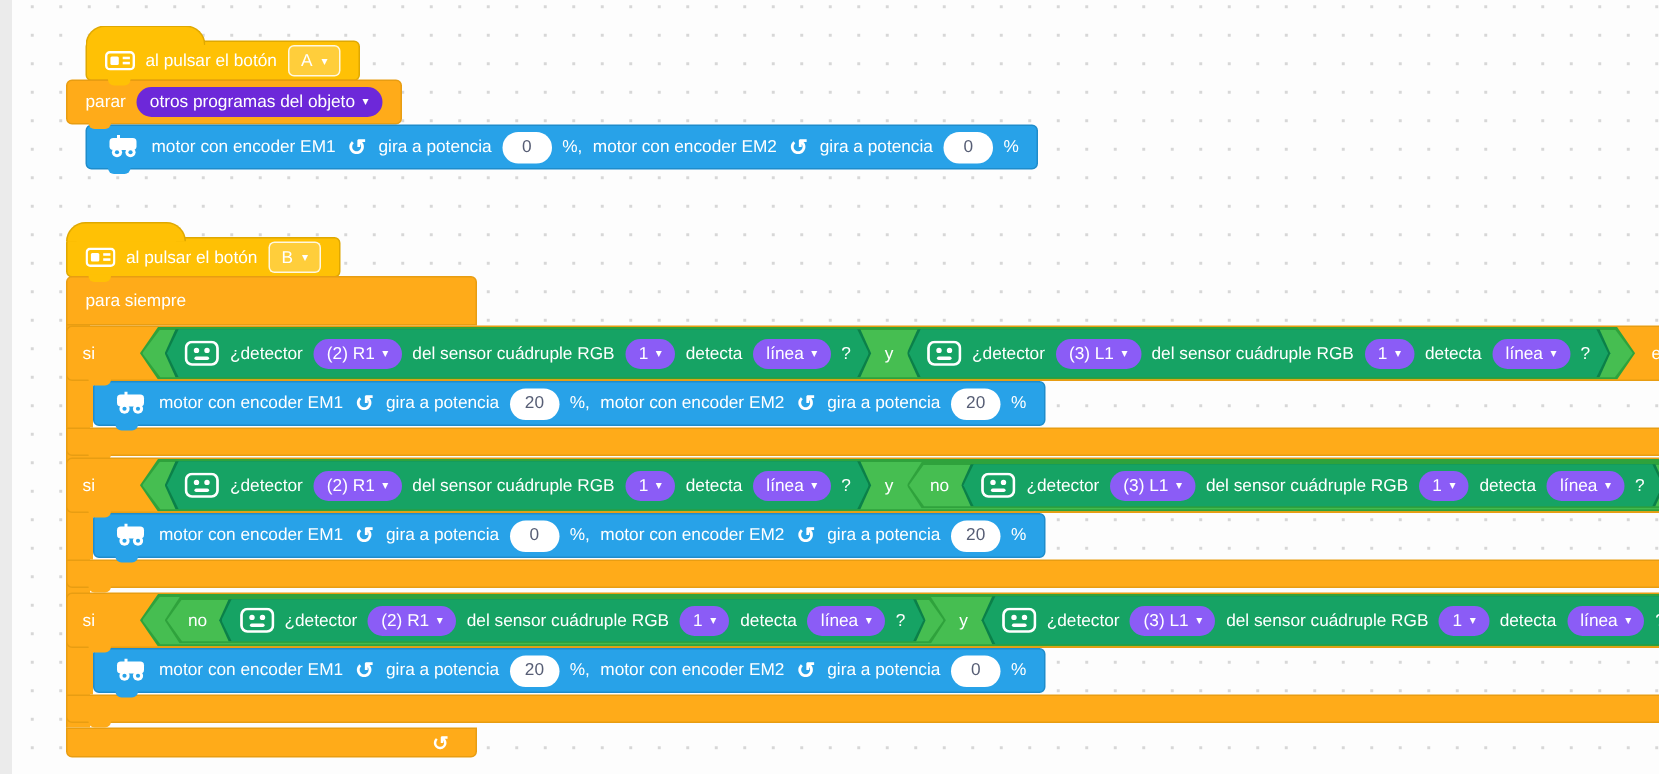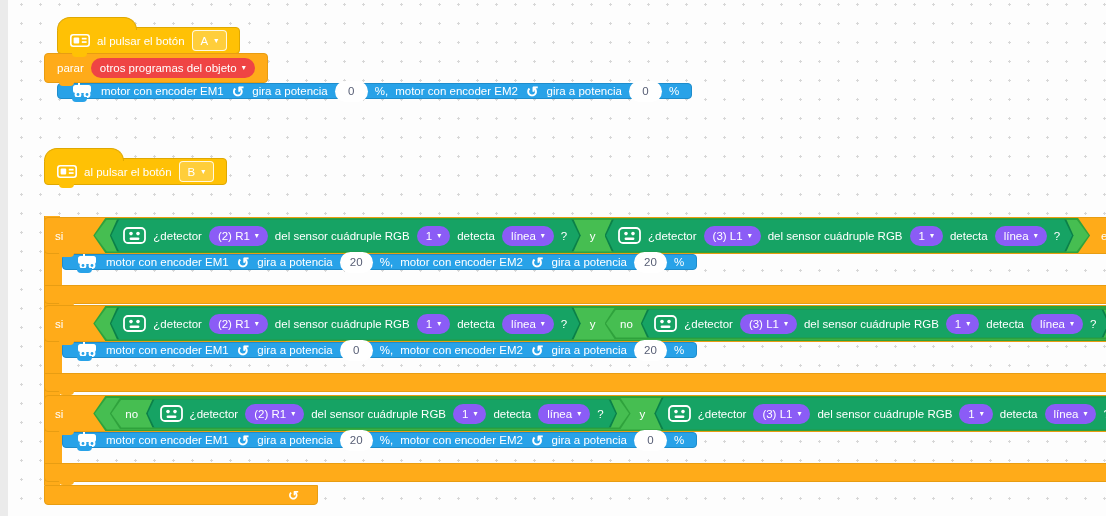--- a/index.html
+++ b/index.html
@@ -35,21 +35,21 @@
   .tab::after {
     content:""; position:absolute; bottom:-4px; left:14px;
     width:15px; height:5px; border-radius:0 0 4px 4px;
     background:inherit; z-index:6;
   }
 
   
   .dd { display:inline-flex; align-items:center; gap:5px; height:20px;
         border-radius:11px; padding:0 9px; cursor:pointer; }
   .dd-green  { background:#8b5cf6; }
-  .dd-orange { background:#ef4444;justify-content:space-between; }
+  .dd-orange { background:#6d28d9;justify-content:space-between; }
   .dd-hat { background:rgba(255,255,255,0.22); border:1px solid rgba(255,255,255,0.85);
             border-radius:4px; height:21px; padding:0 8px; gap:6px; }
   .caret { font-size:8px; line-height:1; }
 
   
   .val { background:#fff; color:#575E75; height:21px; min-width:33px;
          border-radius:11px; display:inline-flex; align-items:center;
          justify-content:center; padding:0 8px; }
 
   .rot { font-weight:bold; font-size:15px; line-height:1; margin:0 1px; }
@@ -72,21 +72,21 @@
   .c-head { display:flex; align-items:center; height:37px; background:#FFAB19;
             border:1px solid #E89D12; border-radius:4px; color:#fff; font-size:11.5px;
             padding:0 14px 0 10px; white-space:nowrap; position:relative; }
   .c-body { display:flex; align-items:flex-start; height:31px; position:relative; }
   .c-spine { width:18px; align-self:stretch; background:#FFAB19;
              border-left:1px solid #E89D12; }
   .c-foot { height:19px; width:100%; background:#FFAB19; border:1px solid #E89D12;
             border-radius:0 0 4px 4px; position:relative; }
 
   .motorblock { position:relative; display:inline-flex; align-items:center;
-                height:16px; gap:7px; padding:0 12px; color:#fff; font-size:11.5px;
+                height:30px; gap:7px; padding:0 12px; color:#fff; font-size:11.5px;
                 background:#28A2E8; border:1px solid #1E8CCB; border-radius:4px;
                 white-space:nowrap; }
   .motorblock::after { content:""; position:absolute; bottom:-4px; left:14px;
                 width:15px; height:5px; border-radius:0 0 4px 4px; background:#28A2E8; z-index:6; }
 
   .si-cond { margin-left:30px; }
   .si-then { margin-left:11px; }
 
   .forever-head { width:274px; height:33px; border-radius:4px 4px 0 0; z-index:2; }
   .forever-spine { position:absolute; left:44px; top:216px; width:16px; height:269px;
@@ -161,20 +161,23 @@
           <rect x="11.8" y="7.2" width="4.8" height="1.7" fill="#fff"></rect>
         </svg>
     </span>
     <span>al pulsar el botón</span>
     <span class="dd dd-hat">
       <span>B</span>
       <span class="caret">▾</span>
     </span>
   </div>
 
+  <div class="block orange forever-head" style="left:44px; top:184px;">
+    <span>para siempre</span>
+  </div>
   <div class="forever-spine"></div>
   <div class="forever-foot">
     <span class="loopglyph">↺</span>
   </div>
 
   <div class="cblock" style="left:44px; top:217px;">
     <div class="c-head tab">
       <span>si</span>
       <span class="hexw op si-cond">
         <span class="hexi">

